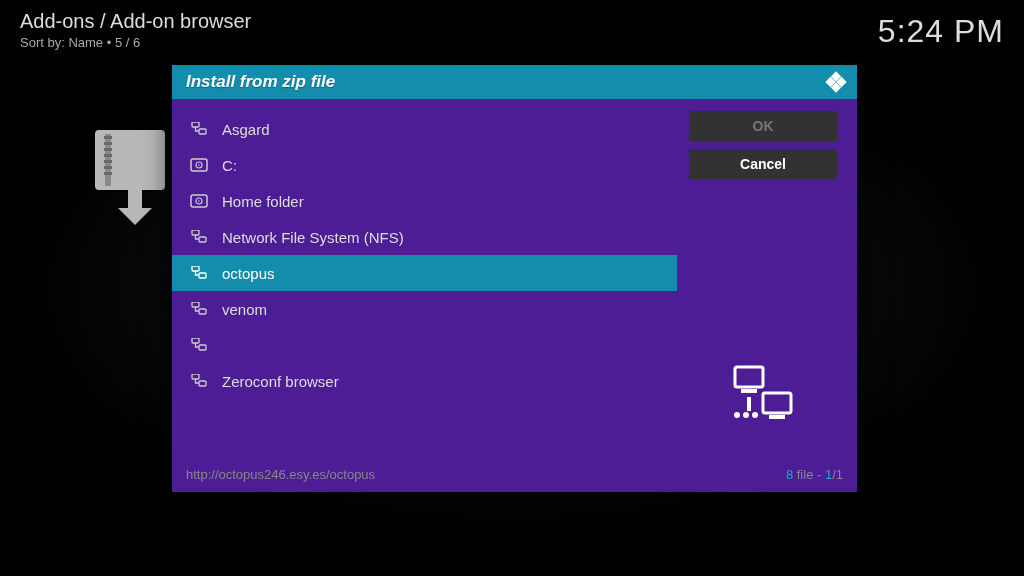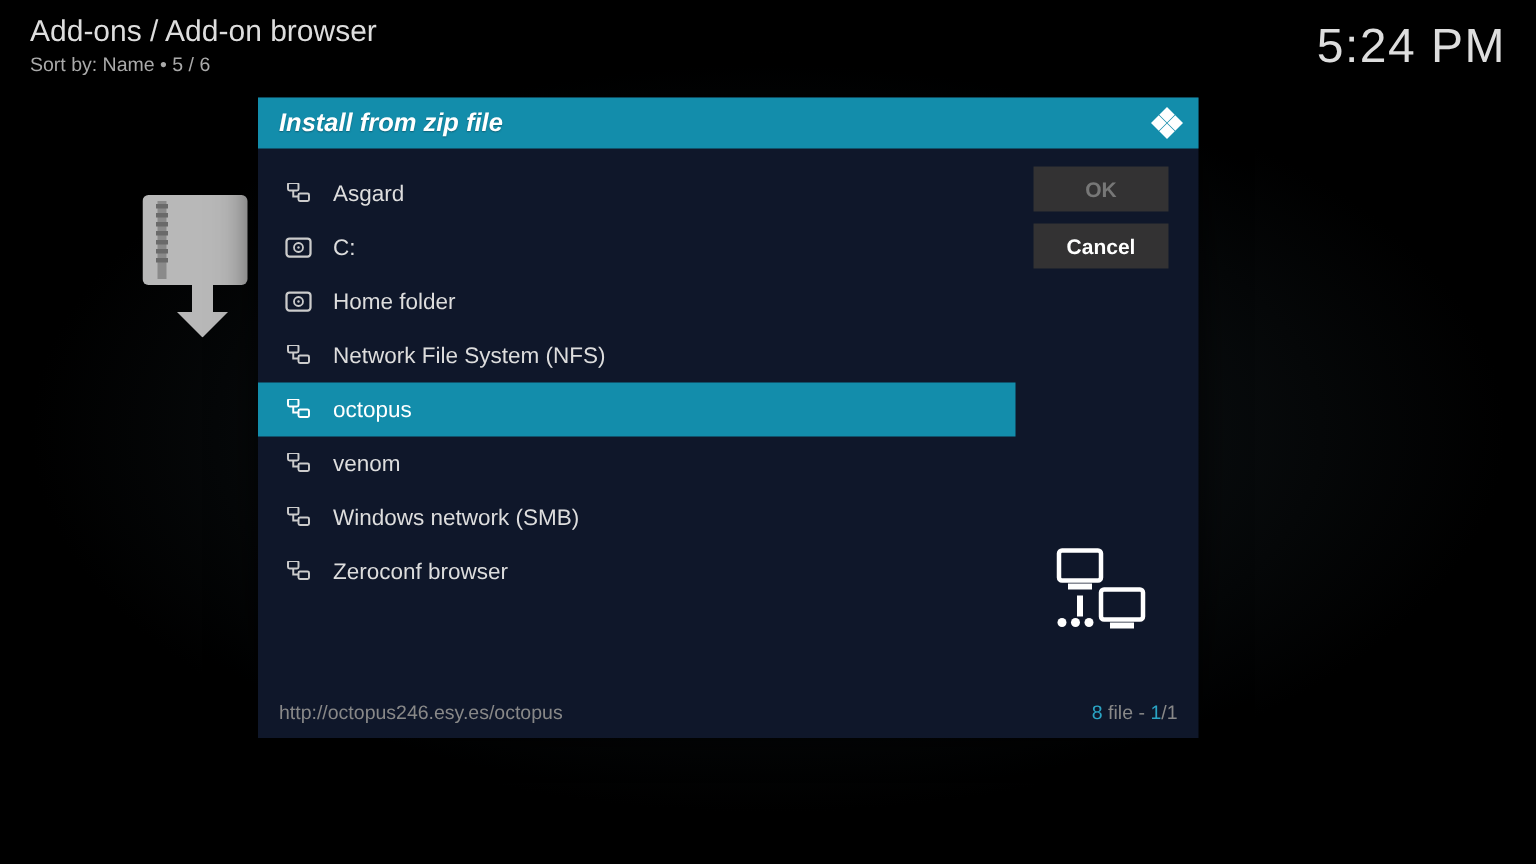--- a/index.html
+++ b/index.html
@@ -18,21 +18,21 @@
     inset: 0;
     background: radial-gradient(ellipse 60% 55% at 50% 50%, #121a1d 0%, #0a0e10 40%, #000 80%);
   }
   .header {
     position: absolute;
     top: 10px;
     left: 20px;
     right: 20px;
     display: flex;
     justify-content: space-between;
-    align-items: center;
+    align-items: flex-end;
   }
   .breadcrumb {
     font-size: 20px;
     color: #ddd;
     text-shadow: 0 1px 2px #000;
   }
   .sort-line {
     font-size: 13px;
     color: #aaa;
     margin-top: 2px;
@@ -50,22 +50,22 @@
     left: 95px;
     top: 130px;
     width: 80px;
     height: 95px;
   }
 
   .dialog {
     position: absolute;
     left: 172px;
     top: 65px;
-    width: 627px;
-    background: #0f172a;
+    width: 685px;
+    background: #4c1d95;
     box-shadow: 0 0 25px rgba(0,0,0,0.8);
   }
   .dialog-title {
     background: #138dab;
     color: #fff;
     font-size: 17px;
     font-weight: bold;
     font-style: italic;
     padding: 7px 14px;
     text-shadow: 0 1px 1px rgba(0,0,0,0.3);
@@ -244,21 +244,20 @@
           <span>venom</span>
         </div>
         <div class="list-item">
           <span class="item-icon">
             <svg width="18" height="14" viewBox="0 0 18 14">
               <rect x="2" y="0" width="7" height="5" rx="1" fill="none" stroke="#ccc" stroke-width="1.3"></rect>
               <rect x="9" y="7" width="7" height="5" rx="1" fill="none" stroke="#ccc" stroke-width="1.3"></rect>
               <path d="M5.5 5 V9 H9" fill="none" stroke="#ccc" stroke-width="1.3"></path>
             </svg>
           </span>
-          <span>Windows network (SMB)</span>
         </div>
         <div class="list-item">
           <span class="item-icon">
             <svg width="18" height="14" viewBox="0 0 18 14">
               <rect x="2" y="0" width="7" height="5" rx="1" fill="none" stroke="#ccc" stroke-width="1.3"></rect>
               <rect x="9" y="7" width="7" height="5" rx="1" fill="none" stroke="#ccc" stroke-width="1.3"></rect>
               <path d="M5.5 5 V9 H9" fill="none" stroke="#ccc" stroke-width="1.3"></path>
             </svg>
           </span>
           <span>Zeroconf browser</span>

